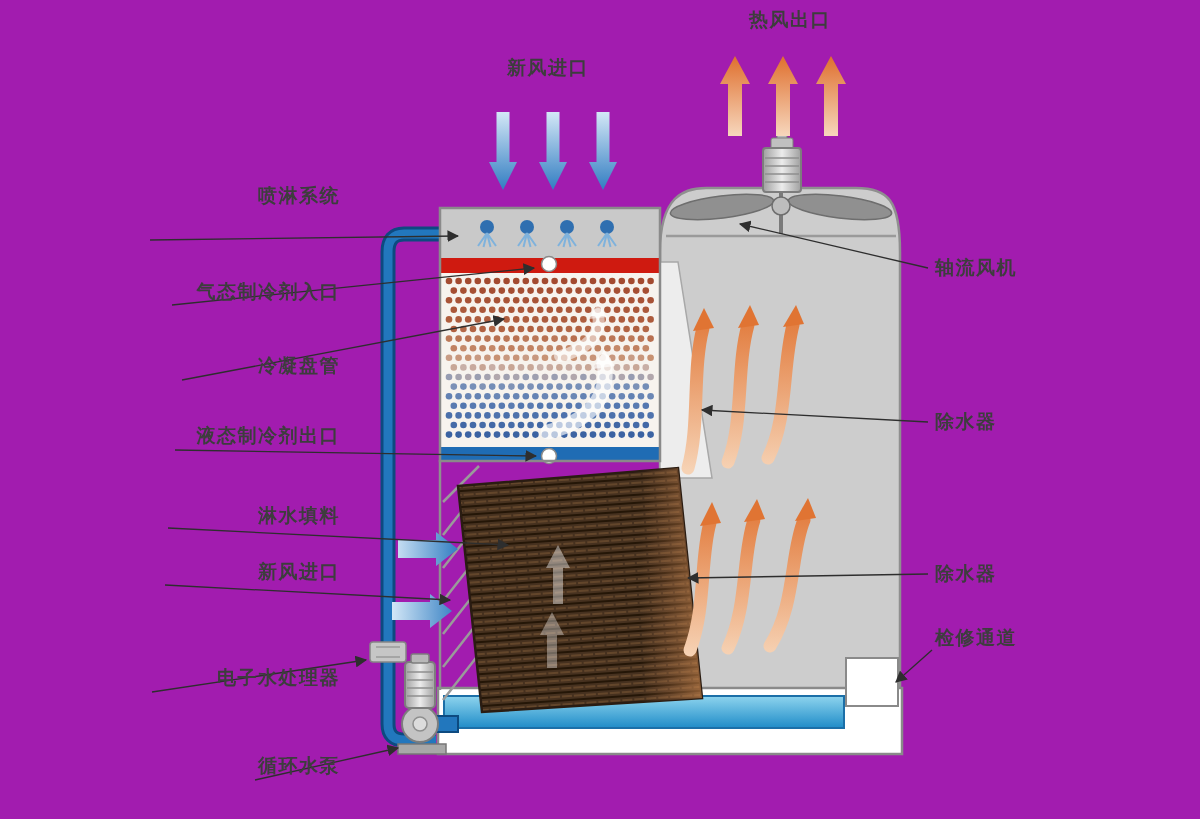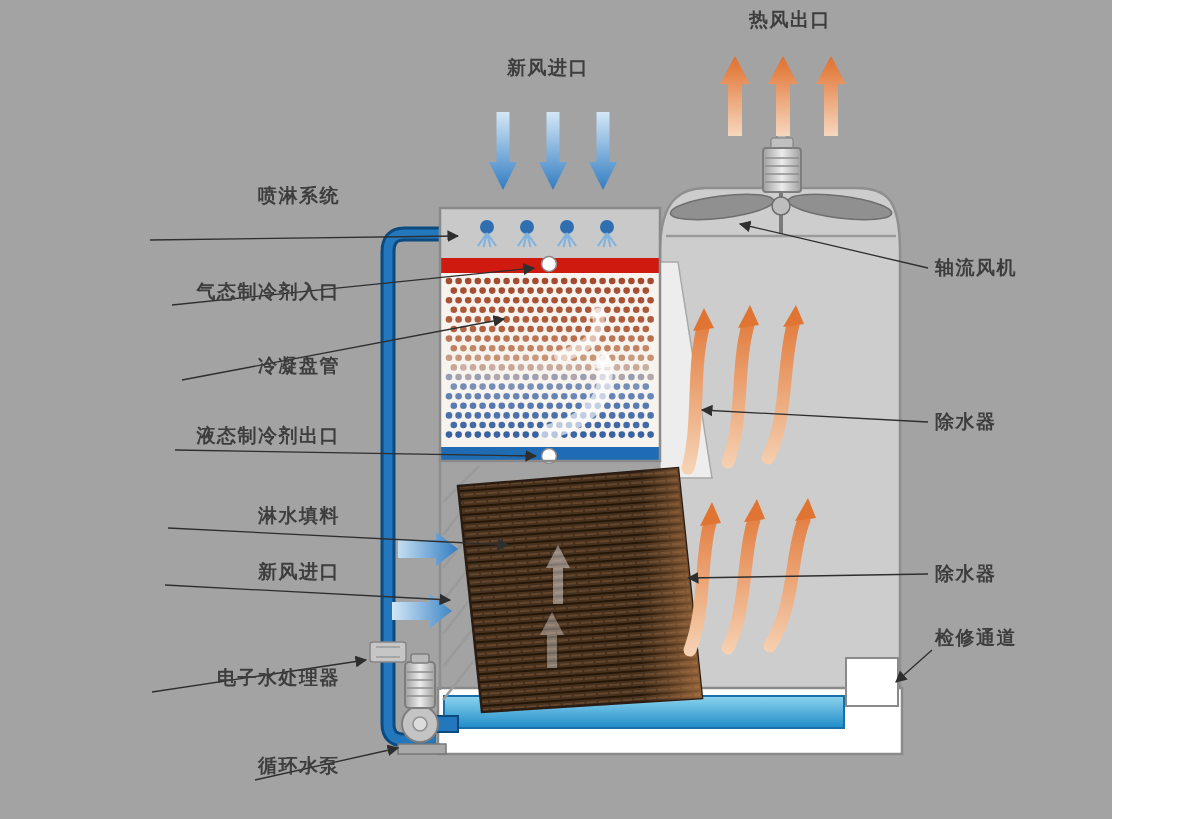--- a/index.html
+++ b/index.html
@@ -1,16 +1,16 @@
 <!DOCTYPE html>
 <html><head>
 <meta charset="utf-8">
 <style>
   html,body{margin:0;padding:0;background:#ffffff;}
-  .stage{position:relative;width:1112px;height:819px;background:#a3a3a3;overflow:hidden;
+  .stage{position:relative;width:1200px;height:819px;background:#a21caf;overflow:hidden;
          font-family:"Liberation Sans","DejaVu Sans",sans-serif;}
   svg{display:block;}
   .lbl{font-family:"Liberation Sans","DejaVu Sans",sans-serif;
        font-size:19px;font-weight:bold;fill:#3d3d3d;letter-spacing:1.5px;}
   .callout{stroke:#2e2e2e;stroke-width:1.3;fill:none;}
 </style>
 </head>
 <body>
 
 <div class="stage">

